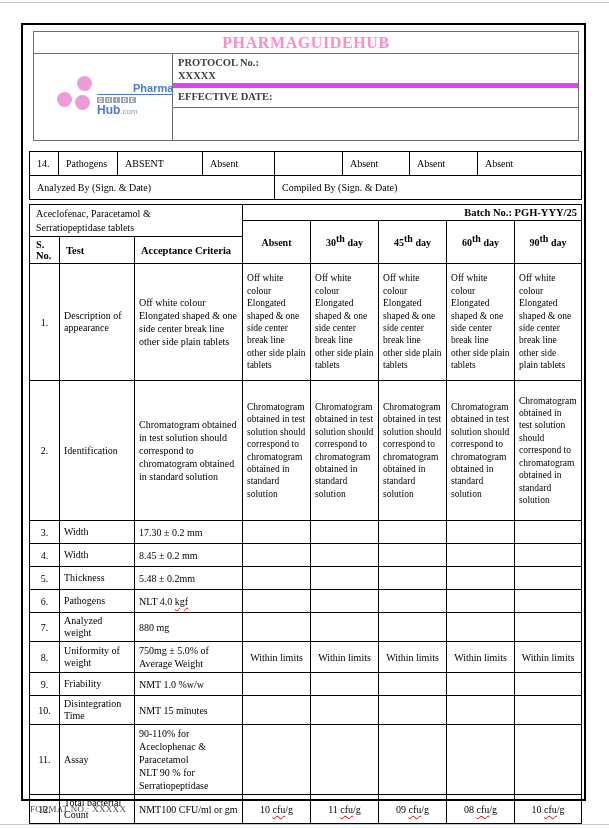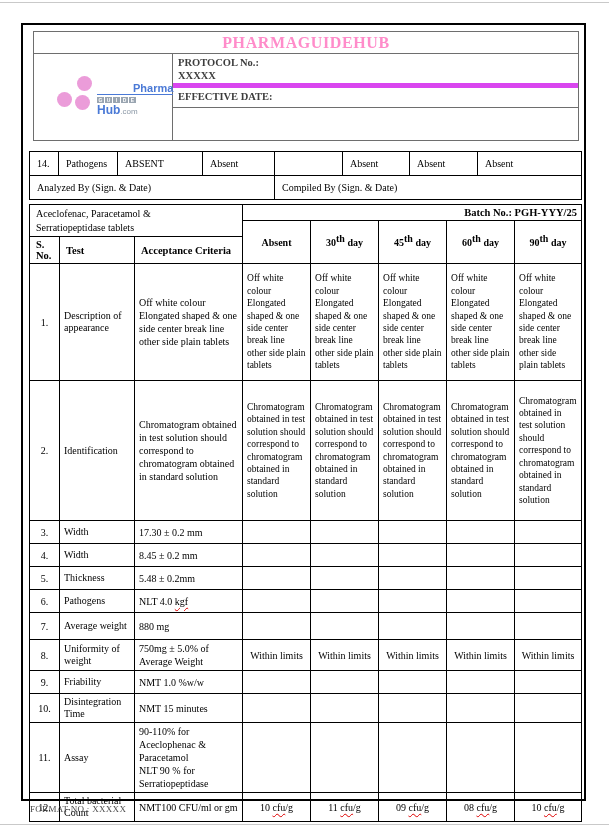--- a/index.html
+++ b/index.html
@@ -212,21 +212,21 @@
             <td class="c-test">Pathogens</td>
             <td class="c-crit">NLT 4.0 <span class="sq">kgf</span></td>
             <td class="res-short"></td>
             <td class="res-short"></td>
             <td class="res-short"></td>
             <td class="res-short"></td>
             <td class="res-short"></td>
           </tr>
           <tr style="height: 27px;">
             <td class="c-sno">7.</td>
-            <td class="c-test">Average weight</td>
+            <td class="c-test">Analyzed weight</td>
             <td class="c-crit">880 mg</td>
             <td class="res-short"></td>
             <td class="res-short"></td>
             <td class="res-short"></td>
             <td class="res-short"></td>
             <td class="res-short"></td>
           </tr>
           <tr style="height: 27px;">
             <td class="c-sno">8.</td>
             <td class="c-test">Uniformity of weight</td>

